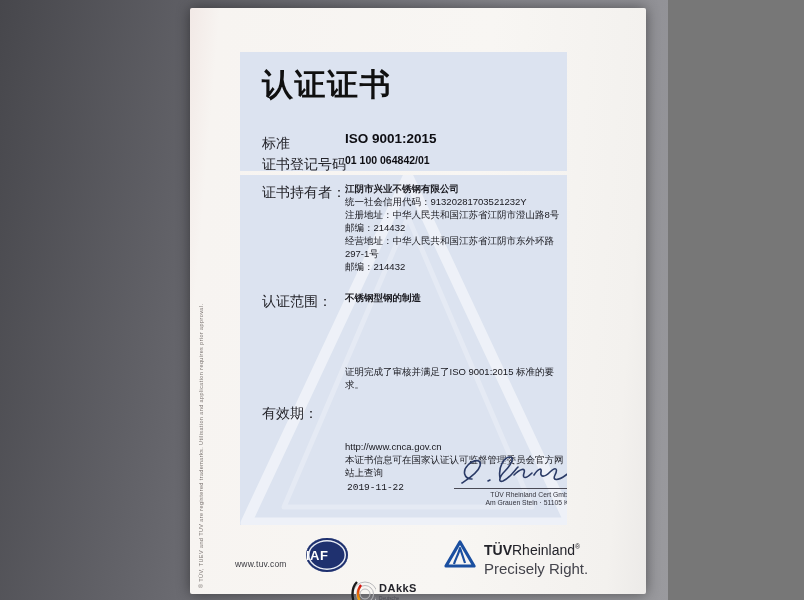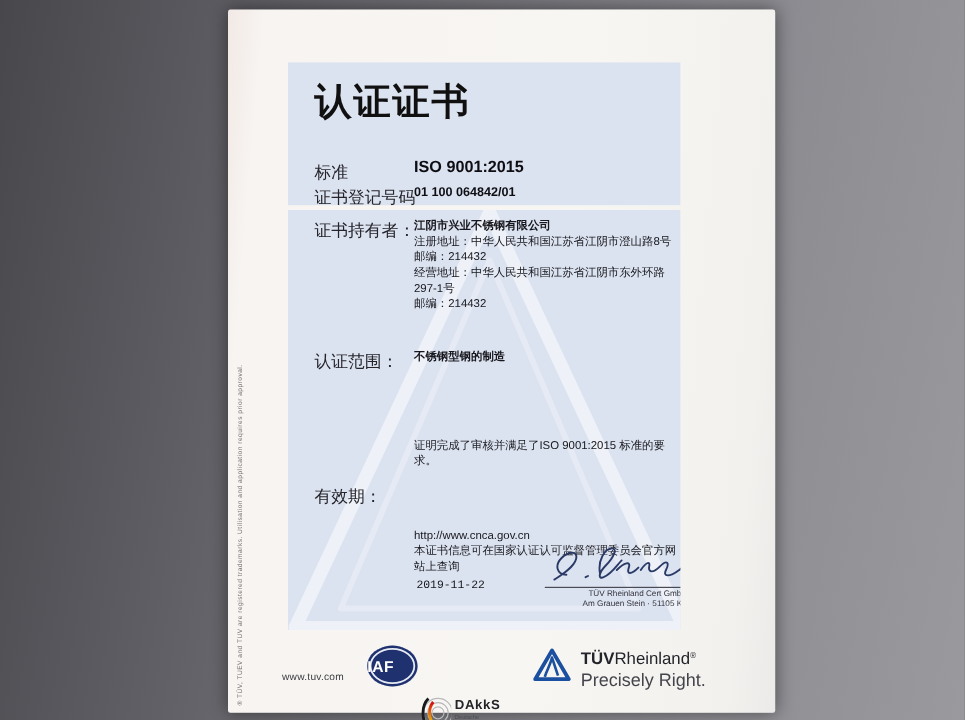--- a/index.html
+++ b/index.html
@@ -2,21 +2,21 @@
 <html><head>
 <meta charset="utf-8">
 <style>
   html,body{margin:0;padding:0;}
   body{
     width:804px;height:600px;overflow:hidden;
     font-family:"Liberation Sans","DejaVu Sans",sans-serif;
     background:#777;
   }
   .stage{
-    position:relative;width:804px;height:600px;
+    position:relative;width:668px;height:600px;
     background:linear-gradient(100deg,#47474c 0%,#64646a 30%,#87878d 65%,#9a9a9e 100%);
   }
   .page{
     position:absolute;left:190px;top:8px;width:456px;height:586px;
     background:linear-gradient(95deg,#f2e9e6 0%,#f7f4f1 6%,#f8f6f3 60%,#f3f1ee 92%,#eceae8 100%);
     box-shadow:0 0 14px rgba(0,0,0,0.45);
     border-radius:2px;
   }
   .vertical-note{
     position:absolute;left:14px;bottom:6px;
@@ -76,20 +76,21 @@
     <div class="panel body">
 
       <svg class="wm" width="327" height="350" viewBox="0 0 327 350">
         <polygon points="168,2 330,348 6,348" fill="none" stroke="rgba(255,255,255,0.5)" stroke-width="11" stroke-linejoin="round"></polygon>
         <polygon points="168,42 292,332 44,332" fill="none" stroke="rgba(255,255,255,0.26)" stroke-width="5" stroke-linejoin="round"></polygon>
       </svg>
 
       <div class="lbl abs" style="left:22px;top:9px;">证书持有者：</div>
       <div class="abs" style="left:105px;top:7px;">
         <div class="small bold">江阴市兴业不锈钢有限公司</div>
+        <div class="small">统一社会信用代码：91320281703521232Y</div>
         <div class="small">注册地址：中华人民共和国江苏省江阴市澄山路8号</div>
         <div class="small">邮编：214432</div>
         <div class="small">经营地址：中华人民共和国江苏省江阴市东外环路297-1号</div>
         <div class="small">邮编：214432</div>
       </div>
 
       <div class="lbl abs" style="left:22px;top:118px;">认证范围：</div>
       <div class="small bold abs" style="left:105px;top:116px;">不锈钢型钢的制造</div>
 
       <div class="small abs" style="left:105px;top:190px;">证明完成了审核并满足了ISO 9001:2015 标准的要求。</div>

